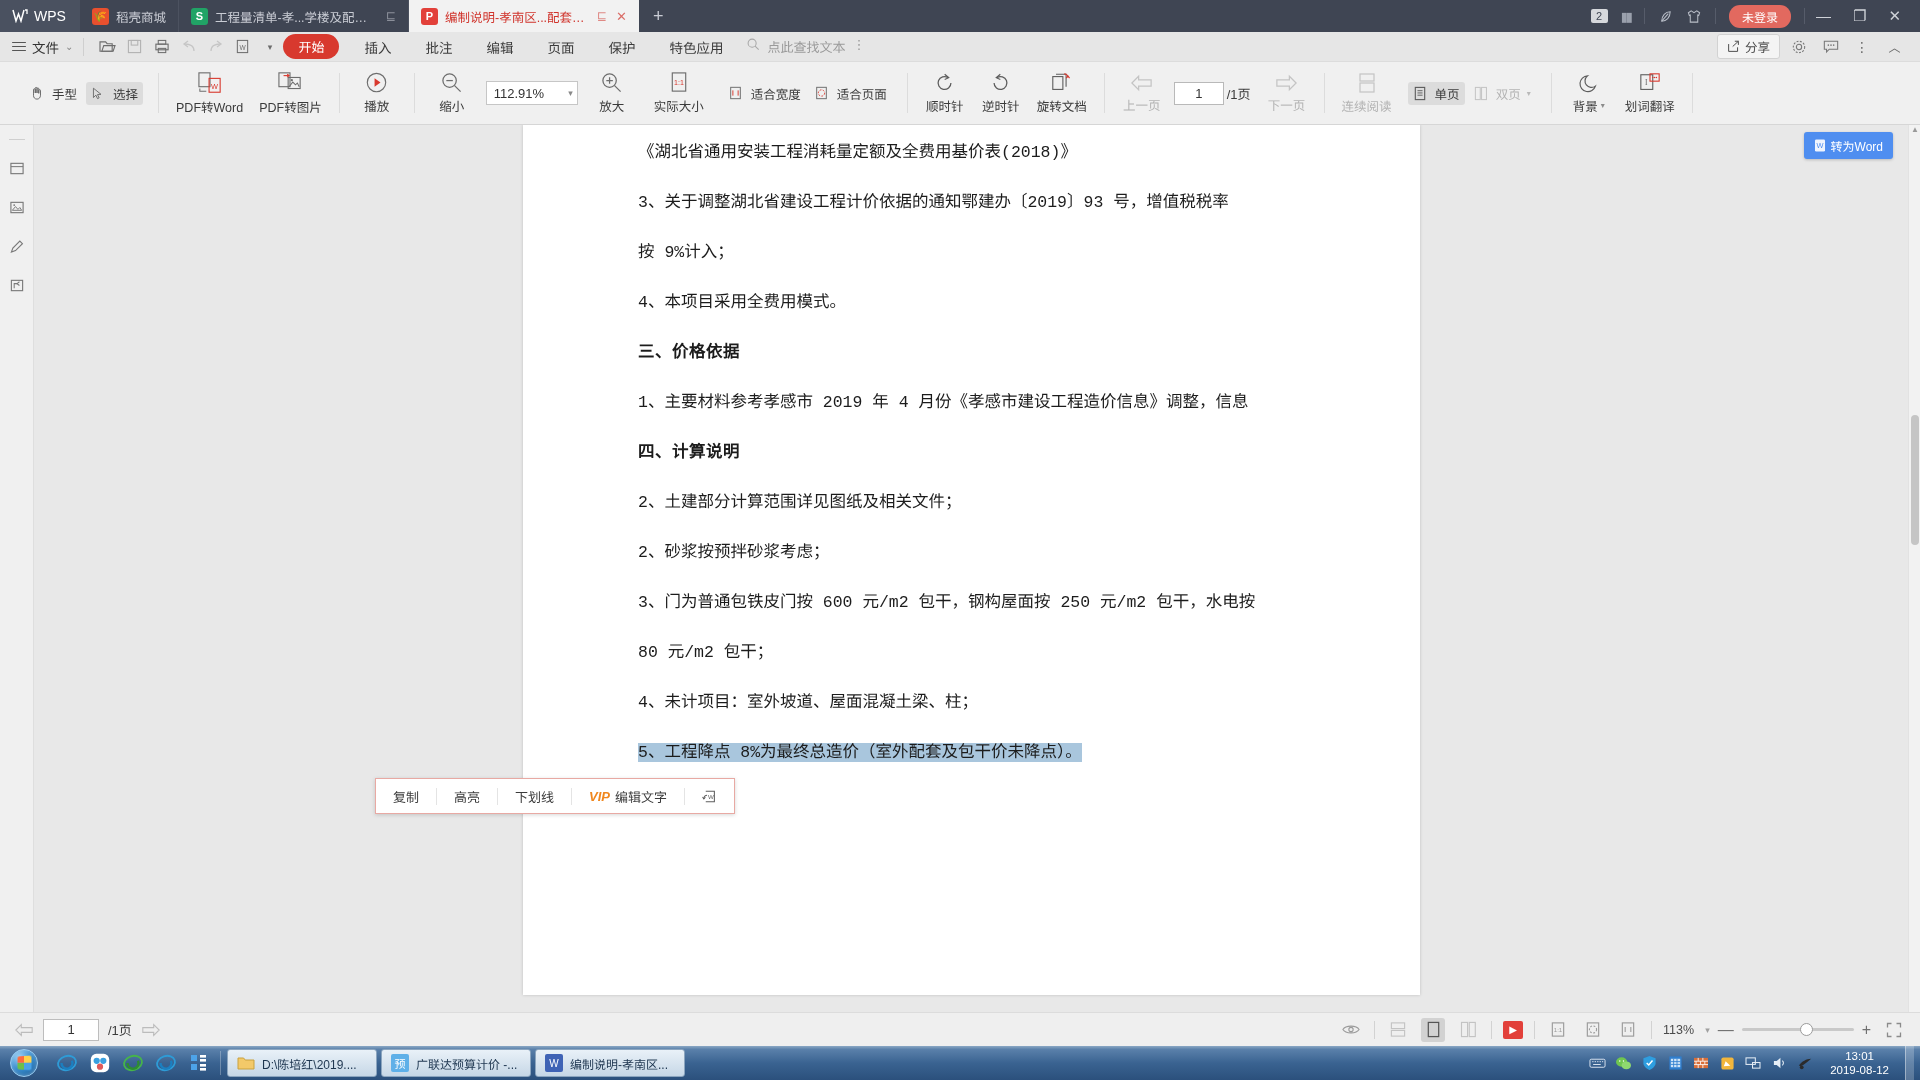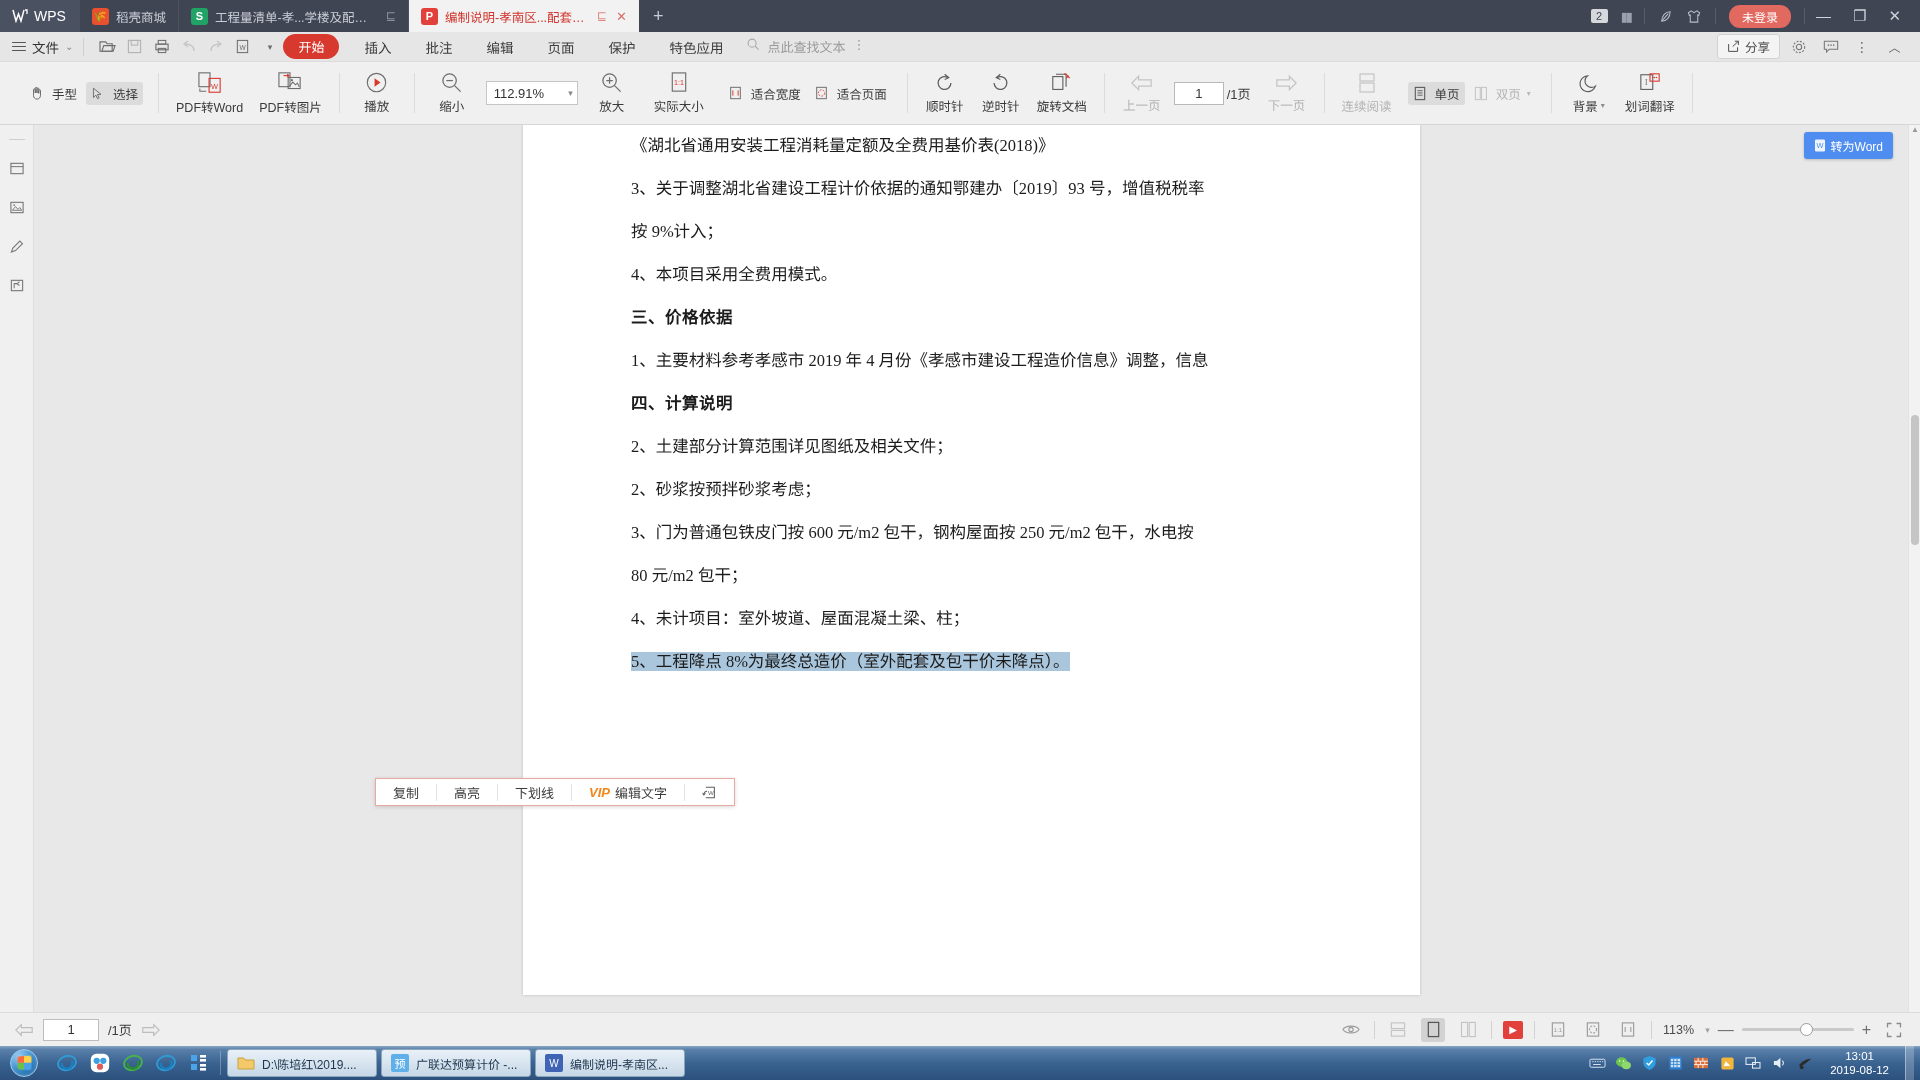--- a/index.html
+++ b/index.html
@@ -127,35 +127,35 @@
   }
   .page{
     position:absolute; left:489px; top:0; width:897px; height:870px;
     background:#fff; box-shadow:0 0 3px rgba(0,0,0,.18);
   }
   .doc{
     position:absolute; left:100px; top:-5px; right:60px;
     font-family:"Liberation Serif","DejaVu Serif",serif;
     color:#1c1c1c; font-size:16.5px; line-height:35px;
   }
-  .doc p{ margin:8px; white-space:nowrap; }
+  .doc p{ margin:15px; white-space:nowrap;font-family:Liberation Mono, monospace; }
   .doc p.b{ font-weight:bold; letter-spacing:.5px; }
   .hl{ background:#a9c6dd; }
 
   
   .towordbtn{
     position:absolute; right:27px; top:7px;
     background:#4f8ef0; color:#fff; font-size:12px; border-radius:3px;
     padding:5px 10px; display:flex; align-items:center; gap:5px;
     box-shadow:0 1px 3px rgba(0,0,0,.2);
   }
 
   
   .ctxmenu{
-    position:absolute; left:341px; top:653px; height:28px;
+    position:absolute; left:341px; top:653px; height:36px;
     background:#fff; border:1px solid #e8a9a3; display:flex; align-items:center;
     box-shadow:0 1px 4px rgba(0,0,0,.16); z-index:40;
   }
   .ctxmenu .ci{ padding:0 17px; font-size:13px; color:#3b3b3b; display:flex; align-items:center; gap:5px;}
   .ctx-div{ width:1px;height:17px;background:#e4e4e4; }
   .vip{ color:#f0861c; font-weight:bold; font-size:13px; font-style:italic;}
 
   
   .netwidget{
     position:absolute; left:1650px; top:890px; width:108px; height:42px;

